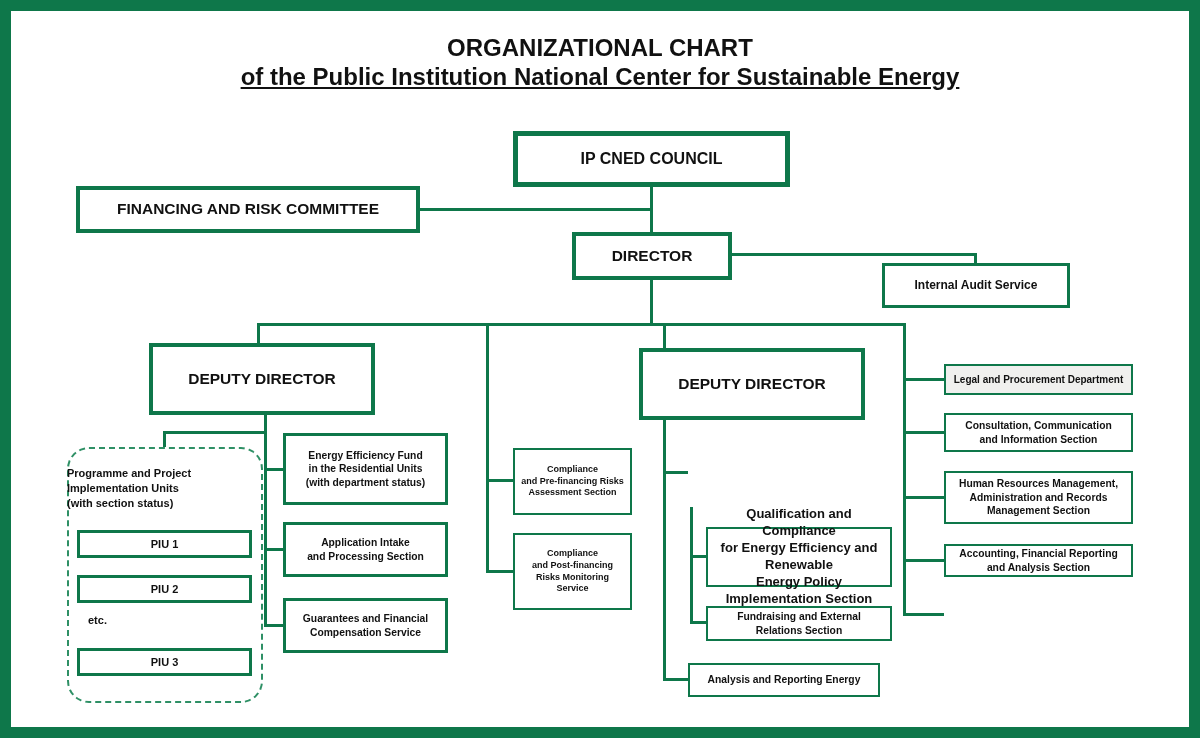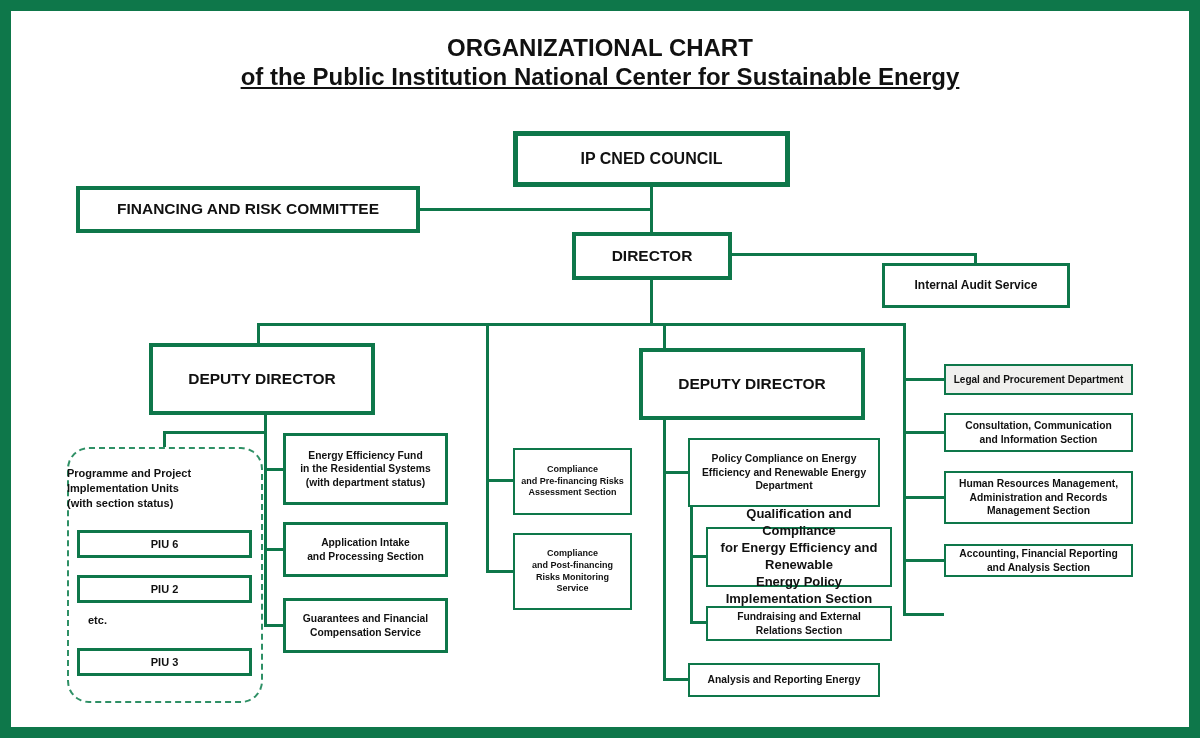--- a/index.html
+++ b/index.html
@@ -87,44 +87,41 @@
   <div class="node" style="left:882px;top:263px;width:188px;height:45px;border-width:3px;font-size:12px">Internal Audit Service</div>
 
   <div class="node" style="left:149px;top:343px;width:226px;height:72px;border-width:4px;font-size:15.5px">DEPUTY DIRECTOR</div>
 
   <div class="node" style="left:639px;top:348px;width:226px;height:72px;border-width:4px;font-size:15.5px">DEPUTY DIRECTOR</div>
 
   <div class="dashed-group" style="left:67px;top:447px;width:196px;height:256px"></div>
   <div class="label" style="left:67px;top:466px;width:196px;font-size:11px;line-height:1.35">Programme and Project
 Implementation Units
 (with section status)</div>
-  <div class="node" style="left:77px;top:530px;width:175px;height:28px;border-width:3px;font-size:11px">PIU 6</div>
+  <div class="node" style="left:77px;top:530px;width:175px;height:28px;border-width:3px;font-size:11px">PIU 1</div>
   <div class="node" style="left:77px;top:575px;width:175px;height:28px;border-width:3px;font-size:11px">PIU 2</div>
   <div class="label" style="left:88px;top:614px;font-size:11px">etc.</div>
   <div class="node" style="left:77px;top:648px;width:175px;height:28px;border-width:3px;font-size:11px">PIU 3</div>
 
   <div class="node" style="left:283px;top:433px;width:165px;height:72px;border-width:3px">Energy Efficiency Fund
-in the Residential Systems
+in the Residential Units
 (with department status)</div>
   <div class="node" style="left:283px;top:522px;width:165px;height:55px;border-width:3px">Application Intake
 and Processing Section</div>
   <div class="node" style="left:283px;top:598px;width:165px;height:55px;border-width:3px">Guarantees and Financial
 Compensation Service</div>
 
   <div class="node" style="left:513px;top:448px;width:119px;height:67px;font-size:9px">Compliance
 and Pre-financing Risks
 Assessment Section</div>
   <div class="node" style="left:513px;top:533px;width:119px;height:77px;font-size:9px">Compliance
 and Post-financing
 Risks Monitoring
 Service</div>
 
-  <div class="node" style="left:688px;top:438px;width:192px;height:69px">Policy Compliance on Energy
-Efficiency and Renewable Energy
-Department</div>
   <div class="node" style="left:706px;top:527px;width:186px;height:60px;font-size:13px">Qualification and Compliance
 for Energy Efficiency and Renewable
 Energy Policy Implementation Section</div>
   <div class="node" style="left:706px;top:606px;width:186px;height:35px">Fundraising and External
 Relations Section</div>
   <div class="node" style="left:688px;top:663px;width:192px;height:34px">Analysis and Reporting Energy</div>
 
   <div class="node gray" style="left:944px;top:364px;width:189px;height:31px;font-size:10px">Legal and Procurement Department</div>
   <div class="node" style="left:944px;top:413px;width:189px;height:39px">Consultation, Communication
 and Information Section</div>

